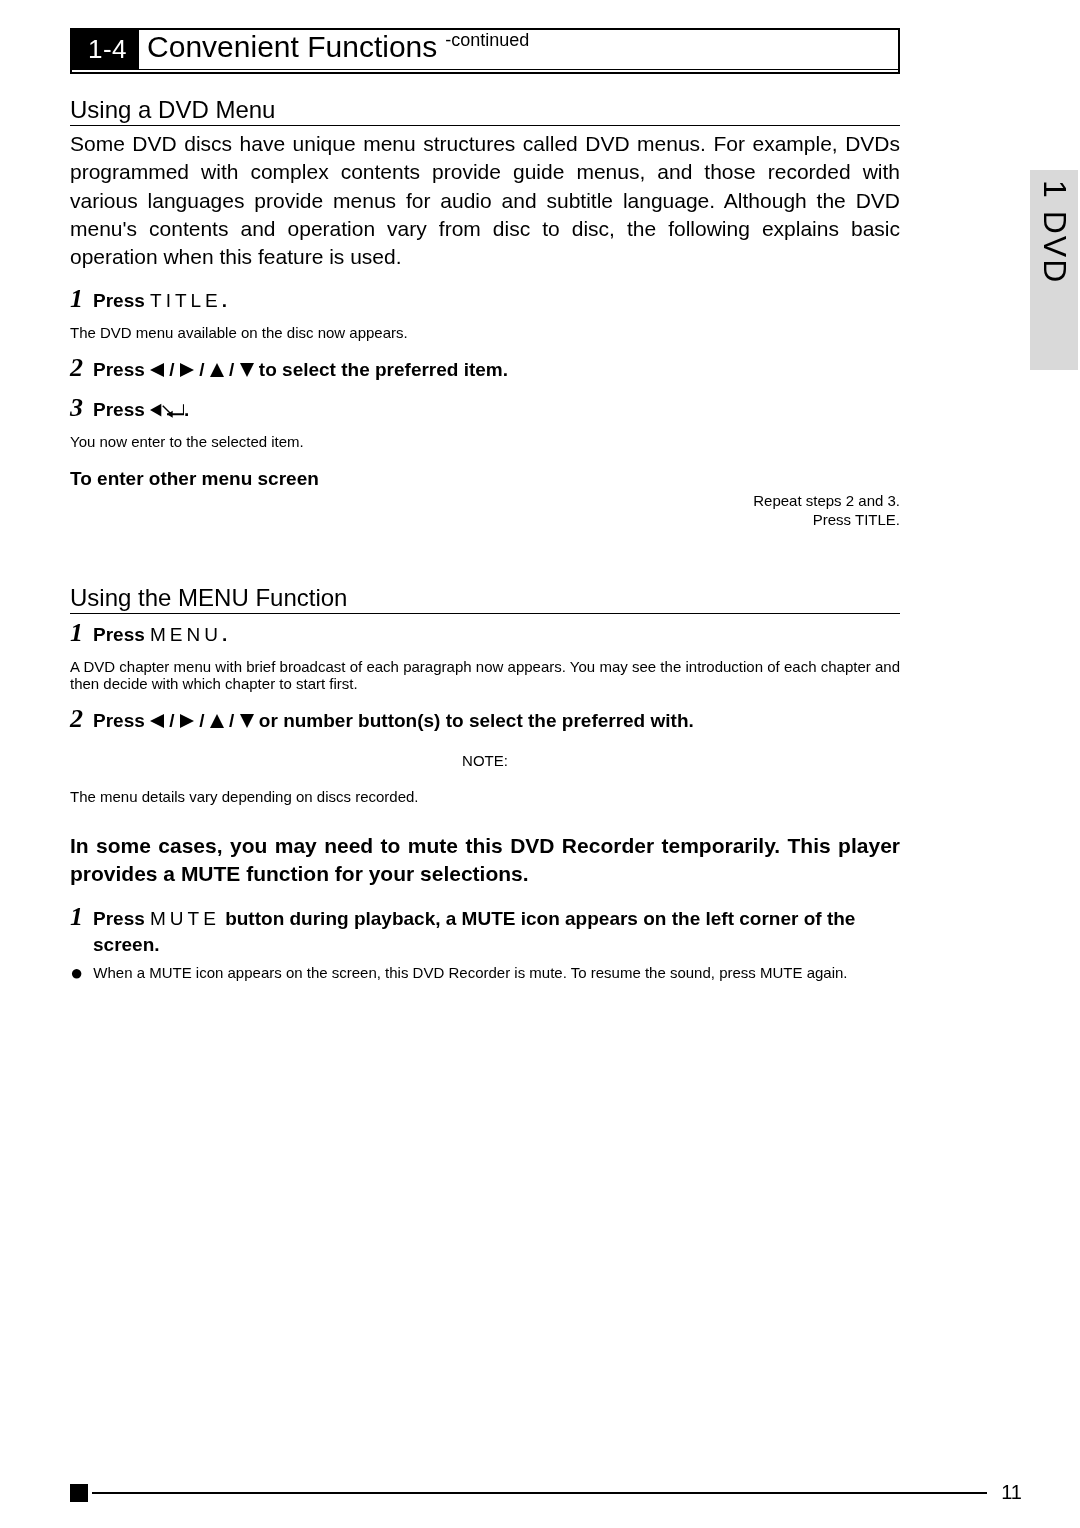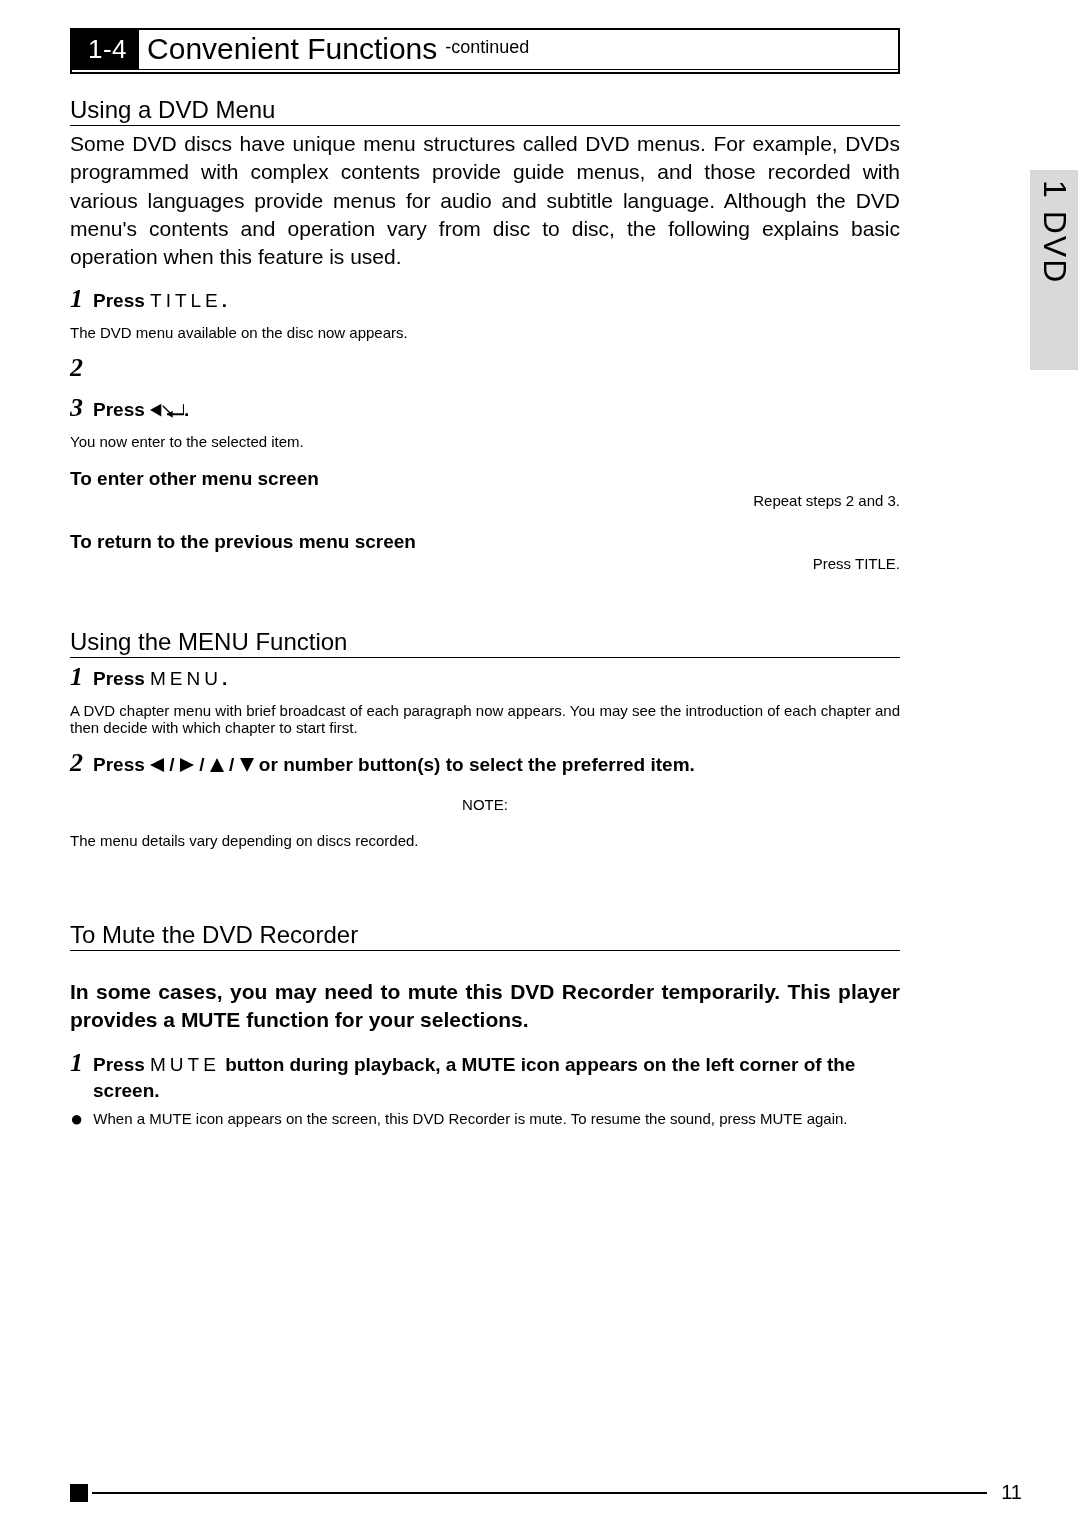--- a/index.html
+++ b/index.html
@@ -1,19 +1,19 @@
 <!DOCTYPE html>
 <html><head>
 <meta charset="utf-8">
 <style>
   * { box-sizing: border-box; margin: 0; padding: 0; }
   html, body { width: 1080px; height: 1528px; background: #fff; font-family: Arial, Helvetica, sans-serif; color: #000; }
   .page { position: relative; width: 1080px; height: 1528px; padding: 28px 58px 28px 70px; }
   .outer-frame { border: 2px solid #000; padding: 0 0 2px 0; margin-bottom: 10px; }
-  .title-row { display: flex; align-items: center; border-bottom: 1px solid #000; }
+  .title-row { display: flex; align-items: flex-start; border-bottom: 1px solid #000; }
   .chip { background: #000; color: #fff; font-size: 26px; padding: 4px 12px 4px 16px; font-weight: 400; letter-spacing: 0.5px; }
   .chapter-title { font-size: 30px; padding: 0 8px 2px 8px; font-weight: 400; }
   .continued { font-size: 18px; padding-bottom: 4px; }
   .section-heading { font-size: 24px; border-bottom: 1.5px solid #000; padding: 12px 0 1px 0; margin-top: 0; font-weight: 400; }
   .intro-para { font-size: 21px; line-height: 1.35; text-align: justify; margin-top: 4px; }
   .step { display: flex; align-items: baseline; margin-top: 14px; }
   .step-num { font-size: 26px; font-style: italic; font-weight: bold; font-family: Georgia, 'Times New Roman', serif; margin-right: 10px; line-height: 1; }
   .step-text { font-size: 19px; font-weight: bold; }
   .step-text .btn-label { letter-spacing: 4px; font-weight: 400; }
   .step-desc { font-size: 15px; margin-top: 12px; }
@@ -62,39 +62,49 @@
     <div class="step">
       <span class="step-num">1</span>
       <span class="step-text">
         <span>Press </span><span class="btn-label">TITLE</span><span>.</span>
       </span>
     </div>
     <div class="step-desc">The DVD menu available on the disc now appears.</div>
 
     <div class="step">
       <span class="step-num">2</span>
+      <span class="step-text">
+        <span>Press </span><span class="arrows-seq"><svg class="arrow-glyph" viewBox="0 0 10 10">
+              <polygon points="0,5 10,0 10,10"></polygon>
+            </svg> / <svg class="arrow-glyph" viewBox="0 0 10 10">
+              <polygon points="10,5 0,0 0,10"></polygon>
+            </svg> / <svg class="arrow-glyph" viewBox="0 0 10 10">
+              <polygon points="5,0 10,10 0,10"></polygon>
+            </svg> / <svg class="arrow-glyph" viewBox="0 0 10 10">
+              <polygon points="5,10 0,0 10,0"></polygon>
+            </svg></span><span> to select the preferred item.</span>
+      </span>
     </div>
 
     <div class="step">
       <span class="step-num">3</span>
       <span class="step-text">
         <span>Press </span><span class="play-enter-icon"><svg viewBox="0 0 48 20">
               <polygon points="0,10 16,1 16,19" fill="#000"></polygon>
               <line x1="18" y1="4" x2="30" y2="16" stroke="#000" stroke-width="2"></line>
               <polyline points="48,2 48,16 24,16" fill="none" stroke="#000" stroke-width="3"></polyline>
               <polygon points="24,16 32,11 32,21" fill="#000"></polygon>
             </svg></span><span>.</span>
       </span>
     </div>
     <div class="step-desc">You now enter to the selected item.</div>
 
     <div class="sub-heading">To enter other menu screen</div>
     <div class="sub-desc">Repeat steps 2 and 3.</div>
 
-    <div class="sub-heading" style="margin-top:22px;">To return to the previous menu screen</div>
     <div class="sub-desc">Press TITLE.</div>
 
     <div class="section-heading section-gap">Using the MENU Function</div>
 
     <div class="step" style="margin-top:6px;">
       <span class="step-num">1</span>
       <span class="step-text">
         <span>Press </span><span class="btn-label">MENU</span><span>.</span>
       </span>
     </div>
@@ -104,28 +114,27 @@
       <span class="step-num">2</span>
       <span class="step-text">
         <span>Press </span><span class="arrows-seq"><svg class="arrow-glyph" viewBox="0 0 10 10">
               <polygon points="0,5 10,0 10,10"></polygon>
             </svg> / <svg class="arrow-glyph" viewBox="0 0 10 10">
               <polygon points="10,5 0,0 0,10"></polygon>
             </svg> / <svg class="arrow-glyph" viewBox="0 0 10 10">
               <polygon points="5,0 10,10 0,10"></polygon>
             </svg> / <svg class="arrow-glyph" viewBox="0 0 10 10">
               <polygon points="5,10 0,0 10,0"></polygon>
-            </svg></span><span> or number button(s) to select the preferred item.</span>
+            </svg></span><span> or number button(s) to select the preferred with.</span>
       </span>
     </div>
 
     <div class="note">NOTE:</div>
     <div class="note-body">The menu details vary depending on discs recorded.</div>
 
-    <div class="section-heading" style="margin-top:60px;">To Mute the DVD Recorder</div>
     <div class="intro-para" style="margin-top:27px;font-weight:bold;">In some cases, you may need to mute this DVD Recorder temporarily. This player provides a MUTE function for your selections.</div>
 
     <div class="step" style="margin-top:16px;">
       <span class="step-num">1</span>
       <span class="step-text" style="line-height:1.35;">
         <span>Press </span><span class="btn-label">MUTE</span><span> button during playback, a MUTE icon appears on the left corner of the screen.</span>
       </span>
     </div>
 
     <div class="bullet-row">

